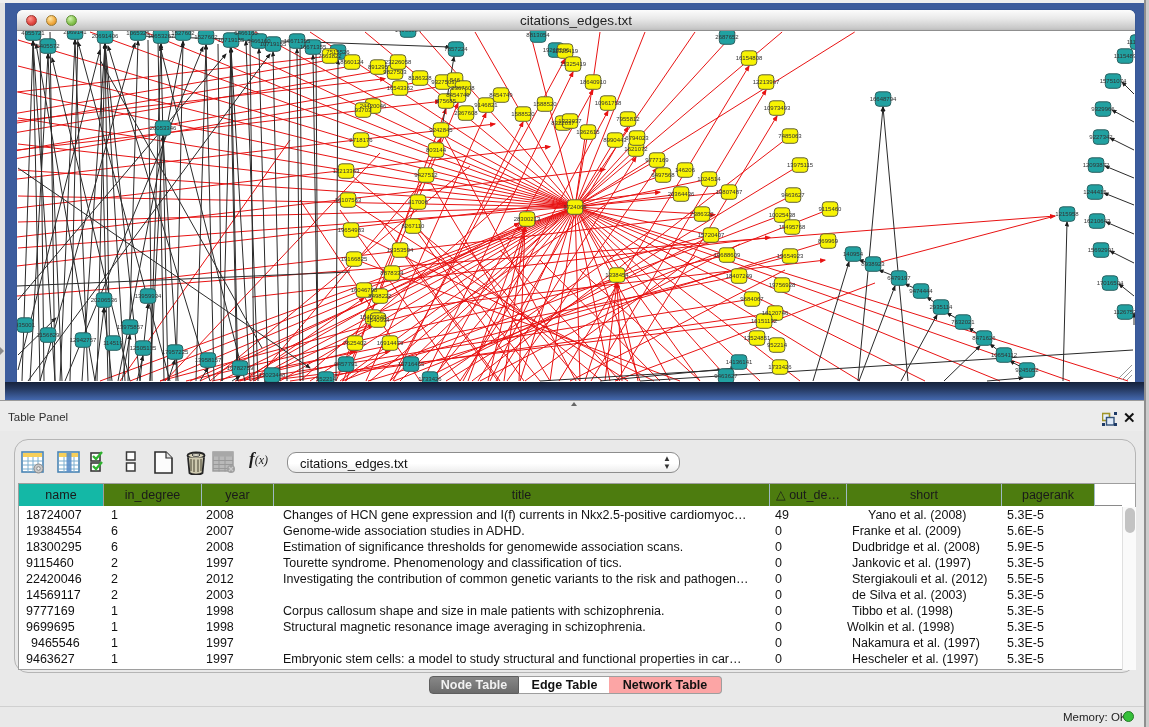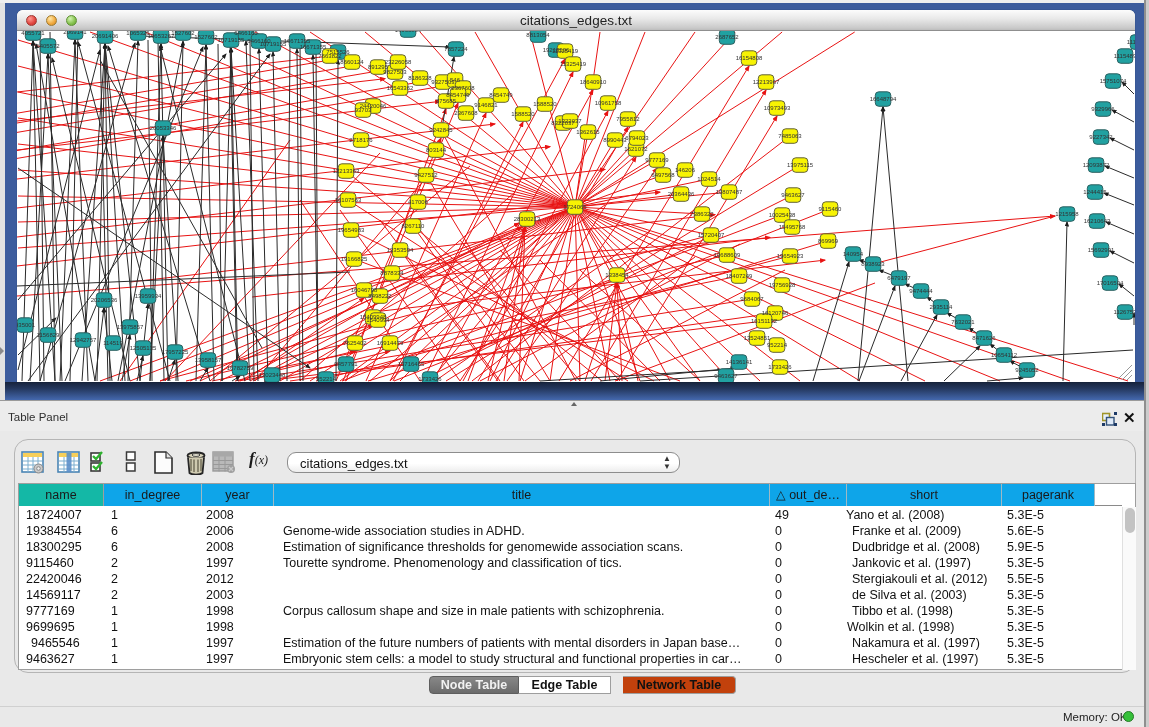--- a/index.html
+++ b/index.html
@@ -23,31 +23,31 @@
 #pmark { position:absolute; left:571px; top:1px; width:0; height:0; border-left:3.5px solid transparent; border-right:3.5px solid transparent; border-bottom:4.5px solid #666; }
 #float-ico { position:absolute; left:1102px; top:11px; width:15px; height:14px; }
 #close-ico { position:absolute; left:1123px; top:8px; width:16px; height:16px; font-size:15px; font-weight:bold; color:#111; }
 #container { position:absolute; left:14px; top:38px; width:1122px; height:234px; background:#e9e9e9; border:1px solid #b5b5b5; border-radius:14px; }
 .ticon { position:absolute; top:11px; }
 #dropdown { position:absolute; left:272px; top:12px; width:393px; height:21px; border:1px solid #8d8d8d; border-radius:9px; background:linear-gradient(#ffffff,#ffffff 55%,#ededed); }
 #dropdown span { position:absolute; left:12px; top:3px; font-size:13px; color:#111; }
 #ddarrows { position:absolute; right:8px; top:2px; font-size:8px; color:#333; line-height:8px; }
 #tablewrap { position:absolute; left:3px; top:43px; width:1118px; height:187px; background:#ffffff; border:1px solid #9e9e9e; border-bottom:1px solid #9e9e9e; }
 #thead { position:absolute; left:0; top:0; height:22px; width:1103px; border-bottom:1px solid #8a8a8a; }
-.th { position:absolute; top:0; height:22px; background:#0ea5e9; border-right:1px solid #9fb9c4; font-size:12.5px; color:#1a1a1a; text-align:center; line-height:22px; }
+.th { position:absolute; top:0; height:22px; background:#4d7c0f; border-right:1px solid #9fb9c4; font-size:12.5px; color:#1a1a1a; text-align:center; line-height:22px; }
 #tbody { position:absolute; left:0; top:23px; width:1103px; height:161px; overflow:hidden; }
 .tr { position:relative; height:16px; width:1103px; }
 .tr span { position:absolute; top:1px; font-size:12.5px; color:#111; white-space:nowrap; }
 #sbar { position:absolute; left:1103px; top:23px; width:14px; height:163px; background:#fafafa; border-left:1px solid #e0e0e0; }
 #sthumb { position:absolute; left:1.5px; top:1px; width:10px; height:25px; background:#c3c3c3; border-radius:5px; }
 #tabs { position:absolute; left:429px; top:275px; height:18px; }
 .tab { position:absolute; top:0; height:18px; font-weight:bold; font-size:12.5px; line-height:17px; text-align:center; }
 #tab1 { left:0; width:90px; background:linear-gradient(#888,#6b6b6b); color:#f2f2f2; border:1px solid #5e5e5e; border-radius:4px 0 0 4px; }
 #tab2 { left:90px; width:92px; background:#fff; color:#111; border:1px solid #9e9e9e; border-left:none; }
-#tab3 { left:194px; width:113px; background:#c2410c; color:#111; border:1px solid #9e9e9e; border-left:none; border-radius:0 4px 4px 0; }
+#tab3 { left:180px; width:113px; background:#fca5a5; color:#111; border:1px solid #9e9e9e; border-left:none; border-radius:0 4px 4px 0; }
 #status { position:absolute; left:0; top:305px; width:1144px; height:22px; border-top:1px solid #d0d0d0; }
 #status span { position:absolute; left:1063px; top:4px; font-size:11.5px; color:#222; }
 #gdot { position:absolute; left:1123px; top:4px; width:11px; height:11px; border-radius:50%; background:#36c03a; border:1px solid #267a28; }
 </style></head>
 <body>
 <div id="app">
 <div id="topstrip"></div>
 <div id="bluepane"></div>
 <div id="leftgutter"></div>
     <div id="gmark"></div>
@@ -668,28 +668,29 @@
         <div class="th" style="left:255px;width:496px">title</div>
         <div class="th" style="left:751px;width:77px">△ out_de…</div>
         <div class="th" style="left:828px;width:155px">short</div>
         <div class="th" style="left:983px;width:93px">pagerank</div>
       </div>
       <div id="tbody">
 <div class="tr">
               <span style="left:7px">18724007</span>
               <span style="left:92px">1</span>
               <span style="left:187px">2008</span>
+              <span style="left:264px">Changes of HCN gene expression and I(f) currents in Nkx2.5-positive cardiomyoc…</span>
               <span style="left:756px">49</span>
-              <span style="left:827px">Yano et al. (2008)</span>
+              <span style="left:849px">Yano et al. (2008)</span>
               <span style="left:988px">5.3E-5</span>
             </div>
 <div class="tr">
               <span style="left:7px">19384554</span>
               <span style="left:92px">6</span>
-              <span style="left:187px">2006</span>
+              <span style="left:187px">2007</span>
               <span style="left:264px">Genome-wide association studies in ADHD.</span>
               <span style="left:756px">0</span>
               <span style="left:833px">Franke et al. (2009)</span>
               <span style="left:988px">5.6E-5</span>
             </div>
 <div class="tr">
               <span style="left:7px">18300295</span>
               <span style="left:92px">6</span>
               <span style="left:187px">2008</span>
               <span style="left:264px">Estimation of significance thresholds for genomewide association scans.</span>
@@ -703,20 +704,21 @@
               <span style="left:187px">1997</span>
               <span style="left:264px">Tourette syndrome. Phenomenology and classification of tics.</span>
               <span style="left:756px">0</span>
               <span style="left:833px">Jankovic et al. (1997)</span>
               <span style="left:988px">5.3E-5</span>
             </div>
 <div class="tr">
               <span style="left:7px">22420046</span>
               <span style="left:92px">2</span>
               <span style="left:187px">2012</span>
+              <span style="left:264px">Investigating the contribution of common genetic variants to the risk and pathogen…</span>
               <span style="left:756px">0</span>
               <span style="left:833px">Stergiakouli et al. (2012)</span>
               <span style="left:988px">5.5E-5</span>
             </div>
 <div class="tr">
               <span style="left:7px">14569117</span>
               <span style="left:92px">2</span>
               <span style="left:187px">2003</span>
               <span style="left:756px">0</span>
               <span style="left:833px">de Silva et al. (2003)</span>
@@ -728,29 +730,29 @@
               <span style="left:187px">1998</span>
               <span style="left:264px">Corpus callosum shape and size in male patients with schizophrenia.</span>
               <span style="left:756px">0</span>
               <span style="left:833px">Tibbo et al. (1998)</span>
               <span style="left:988px">5.3E-5</span>
             </div>
 <div class="tr">
               <span style="left:7px">9699695</span>
               <span style="left:92px">1</span>
               <span style="left:187px">1998</span>
+              <span style="left:264px">Structural magnetic resonance image averaging in schizophrenia.</span>
               <span style="left:756px">0</span>
               <span style="left:828px">Wolkin et al. (1998)</span>
               <span style="left:988px">5.3E-5</span>
             </div>
 <div class="tr">
               <span style="left:12px">9465546</span>
               <span style="left:92px">1</span>
               <span style="left:187px">1997</span>
-              <span style="left:264px">Estimation of the future numbers of patients with mental disorders in Japan base…</span>
               <span style="left:756px">0</span>
               <span style="left:833px">Nakamura et al. (1997)</span>
               <span style="left:988px">5.3E-5</span>
             </div>
 <div class="tr">
               <span style="left:7px">9463627</span>
               <span style="left:92px">1</span>
               <span style="left:187px">1997</span>
               <span style="left:264px">Embryonic stem cells: a model to study structural and functional properties in car…</span>
               <span style="left:756px">0</span>

